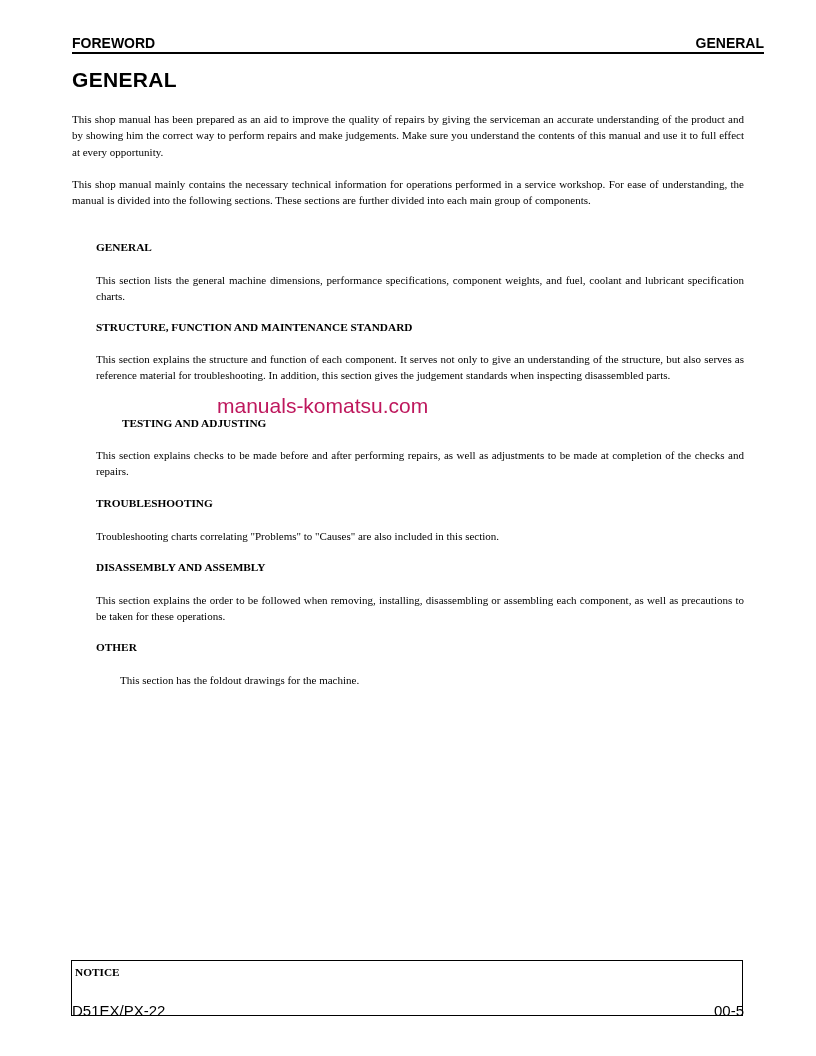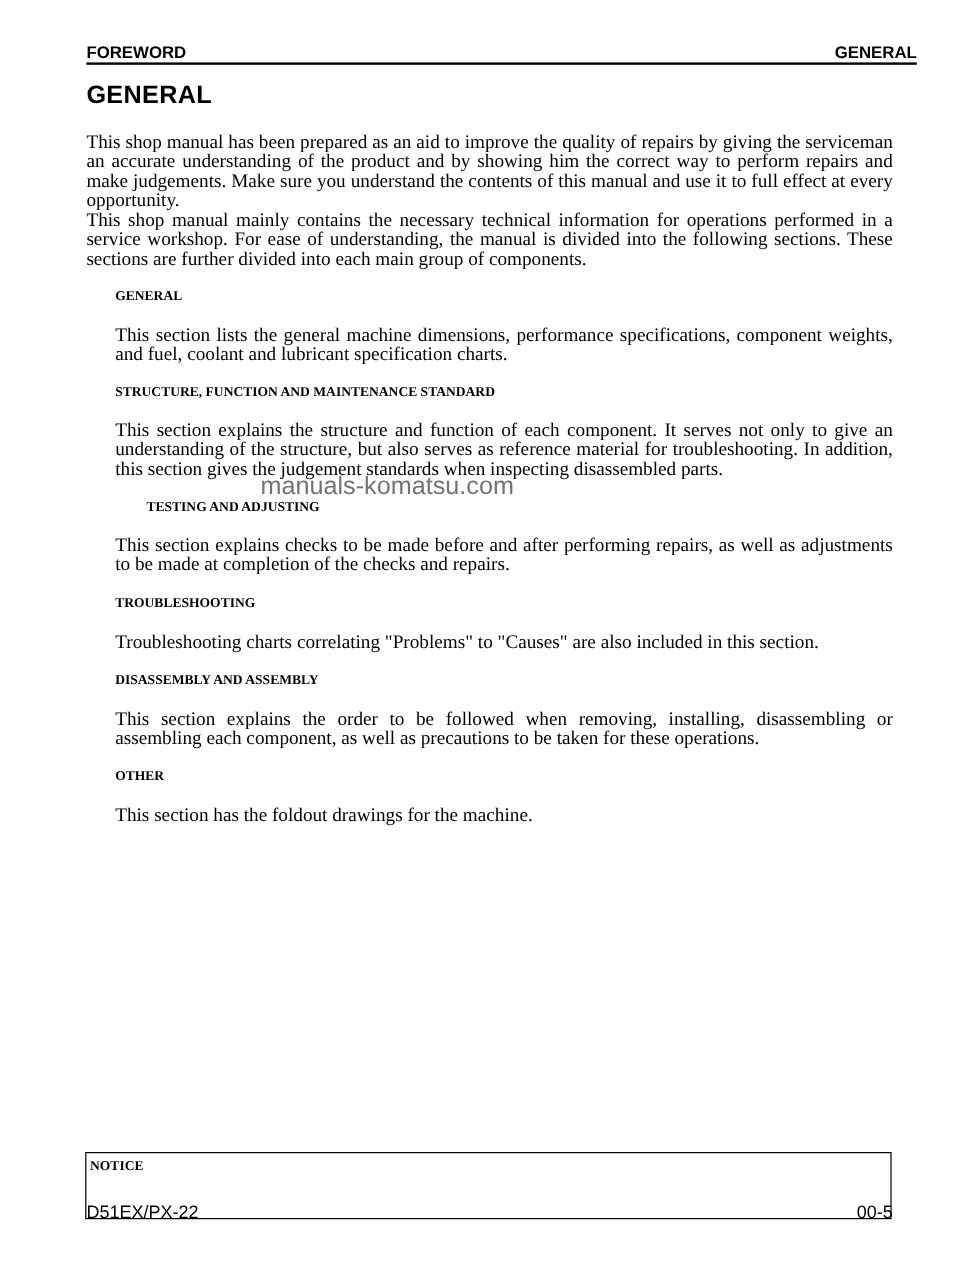--- a/index.html
+++ b/index.html
@@ -1,25 +1,25 @@
 <!DOCTYPE html>
 <html><head>
 <meta charset="utf-8">
 <style>
   html, body { margin: 0; padding: 0; background: #ffffff; }
   body { width: 816px; height: 1056px; position: relative; overflow: hidden; color: #000; }
   .hdr { position: absolute; left: 72px; top: 35px; width: 672px; height: 17px; border-bottom: 2px solid #000; font-family: "Liberation Sans", sans-serif; font-weight: bold; font-size: 14px; line-height: 16px; padding-left: 20px; }
   .hdr .l { position: absolute; left: 0; top: 0; }
   .hdr .r { position: absolute; right: 0; top: 0; }
   .title { position: absolute; left: 72px; top: 67px; font-family: "Liberation Sans", sans-serif; font-weight: bold; font-size: 21px; line-height: 26px; letter-spacing: 0.3px; }
-  .p { position: absolute; font-family: "Liberation Serif", serif; font-size: 16px; line-height: 16.3px; text-align: justify; }
+  .p { position: absolute; font-family: "Liberation Serif", serif; font-size: 11px; line-height: 16.3px; text-align: justify; }
   .p.full { left: 72px; width: 672px; }
   .p.ind { left: 96px; width: 648px; font-family: Liberation Serif, serif; }
   .h { position: absolute; left: 96px; font-family: "Liberation Serif", serif; font-weight: bold; font-size: 11.3px; line-height: 16px; }
-  .wm { position: absolute; left: 217px; top: 393px; font-family: "Liberation Sans", sans-serif; font-size: 21px; line-height: 26px; color: #737373; }
+  .wm { position: absolute; left: 217px; top: 393px; font-family: "Liberation Sans", sans-serif; font-size: 21px; line-height: 26px; color: #be185d; }
   .notice { position: absolute; left: 71px; top: 960px; width: 672px; height: 56px; border: 1.5px solid #000; box-sizing: border-box; }
   .notice .nt { position: absolute; left: 3px; top: 3px; font-family: "Liberation Serif", serif; font-weight: bold; font-size: 11.3px; line-height: 16px; }
   .notice .nb { position: absolute; left: 3px; top: 35px; width: 664px; font-family: "Liberation Serif", serif; font-size: 11.3px; line-height: 16.3px; text-align: justify; }
   .ftr { position: absolute; left: 72px; top: 1002px; width: 672px; font-family: "Liberation Sans", sans-serif; font-size: 15px; line-height: 18px; }
   .ftr .l { position: absolute; left: 0; top: 0; }
   .ftr .r { position: absolute; right: 0; top: 0; }
 </style>
 </head>
 <body>
 
@@ -44,21 +44,21 @@
 <div class="h" style="top:415px;margin-left:26px;">TESTING AND ADJUSTING</div>
 <div class="p ind" style="top:447px;">This section explains checks to be made before and after performing repairs, as well as adjustments to be made at completion of the checks and repairs.</div>
 
 <div class="h" style="top:495px;">TROUBLESHOOTING</div>
 <div class="p ind" style="top:528px;">Troubleshooting charts correlating "Problems" to "Causes" are also included in this section.</div>
 
 <div class="h" style="top:559px;">DISASSEMBLY AND ASSEMBLY</div>
 <div class="p ind" style="top:592px;">This section explains the order to be followed when removing, installing, disassembling or assembling each component, as well as precautions to be taken for these operations.</div>
 
 <div class="h" style="top:639px;text-align:center;">OTHER</div>
-<div class="p ind" style="top:672px;">This section has the foldout drawings for the machine.</div>
+<div class="p ind" style="top:672px;margin-left:24px;">This section has the foldout drawings for the machine.</div>
 
 <div class="notice">
   <div class="nt">NOTICE</div>
 </div>
 
 <div class="ftr">
   <span class="l">D51EX/PX-22</span>
   <span class="r">00-5</span>
 </div>
 

